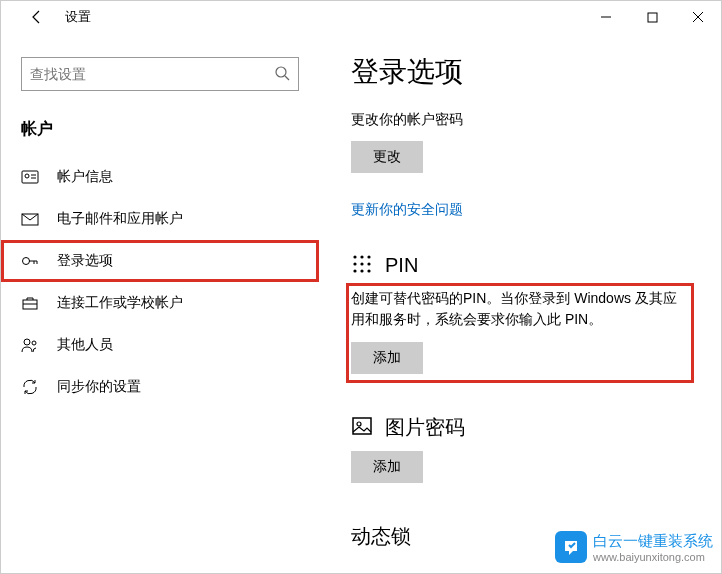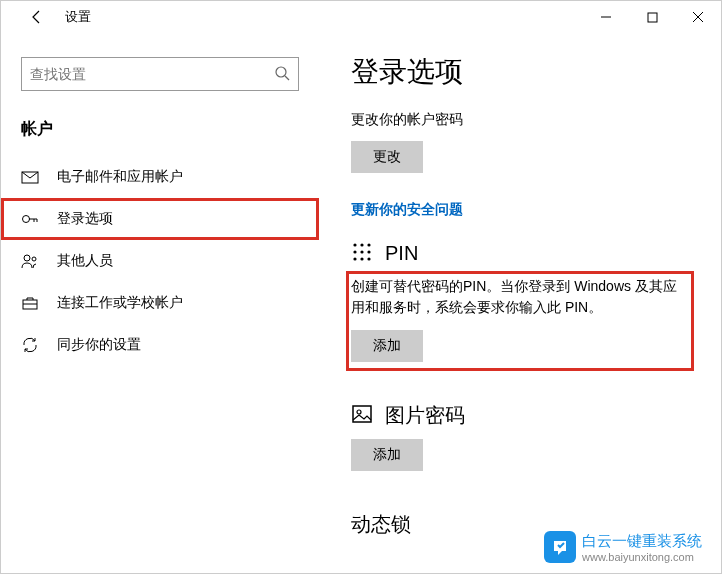--- a/index.html
+++ b/index.html
@@ -112,24 +112,23 @@
       background: #ccc;
       border: none;
       padding: 7px 22px;
       font-size: 14px;
       cursor: pointer;
       font-family: inherit;
       margin-bottom: 28px;
     }
     .link {
       color: #0067c0;
-      margin-bottom: 22px;
+      margin-bottom: 34px;
       display: block;
       cursor: pointer;
-      font-weight: bold;
     }
     .subsection {
       display: flex;
       align-items: center;
       margin-bottom: 10px;
     }
     .subsection .sub-icon { margin-right: 12px; }
     .subsection h2 {
       font-size: 20px;
       font-weight: 400;
@@ -145,21 +144,21 @@
       line-height: 1.5;
       margin-bottom: 12px;
     }
     .dynamic-title {
       font-size: 20px;
       font-weight: 500;
       margin-top: 12px;
     }
     .watermark {
       position: absolute;
-      right: 19px;
+      right: 8px;
       bottom: 10px;
       display: flex;
       align-items: center;
       color: #1a91e6;
       padding-left: 43px;
     }
     .watermark .logo-box {
       width: 32px; height: 32px;
       background: #1a91e6;
       border-radius: 6px;
@@ -206,20 +205,29 @@
       <input type="text" placeholder="查找设置" style="">
       <span class="search-icon">
         <svg width="16" height="16" viewBox="0 0 16 16">
             <circle cx="7" cy="7" r="5" stroke="#666" stroke-width="1.2" fill="none"></circle>
             <line x1="11" y1="11" x2="15" y2="15" stroke="#666" stroke-width="1.2"></line>
           </svg>
       </span>
     </div>
     <div class="section-title">帐户</div>
 
+    <div class="nav-item">
+      <svg width="18" height="18" viewBox="0 0 18 18">
+          <rect x="1" y="3" width="16" height="12" rx="1" stroke="#000" stroke-width="1" fill="none"></rect>
+          <circle cx="6" cy="8" r="2" stroke="#000" stroke-width="1" fill="none"></circle>
+          <line x1="10" y1="7" x2="15" y2="7" stroke="#000" stroke-width="1"></line>
+          <line x1="10" y1="10" x2="15" y2="10" stroke="#000" stroke-width="1"></line>
+        </svg>
+      <span>帐户信息</span>
+    </div>
 
     <div class="nav-item">
       <svg width="18" height="18" viewBox="0 0 18 18">
           <rect x="1" y="4" width="16" height="11" stroke="#000" stroke-width="1" fill="none"></rect>
           <path d="M1 4 L9 10 L17 4" stroke="#000" stroke-width="1" fill="none"></path>
         </svg>
       <span>电子邮件和应用帐户</span>
     </div>
 
     <div class="nav-item highlighted">
@@ -227,35 +235,35 @@
           <circle cx="5" cy="9" r="3.5" stroke="#000" stroke-width="1" fill="none"></circle>
           <line x1="8" y1="9" x2="16" y2="9" stroke="#000" stroke-width="1"></line>
           <line x1="13" y1="9" x2="13" y2="12" stroke="#000" stroke-width="1"></line>
           <line x1="16" y1="9" x2="16" y2="12" stroke="#000" stroke-width="1"></line>
         </svg>
       <span>登录选项</span>
     </div>
 
     <div class="nav-item">
       <svg width="18" height="18" viewBox="0 0 18 18">
+          <rect x="2" y="6" width="14" height="9" stroke="#000" stroke-width="1" fill="none"></rect>
+          <path d="M6 6 L6 4 L12 4 L12 6" stroke="#000" stroke-width="1" fill="none"></path>
+          <line x1="2" y1="10" x2="16" y2="10" stroke="#000" stroke-width="1"></line>
+        </svg>
+      <span>连接工作或学校帐户</span>
+    </div>
+
+    <div class="nav-item">
+      <svg width="18" height="18" viewBox="0 0 18 18">
           <circle cx="6" cy="6" r="3" stroke="#000" stroke-width="1" fill="none"></circle>
           <path d="M1 16 Q1 11 6 11 Q11 11 11 16" stroke="#000" stroke-width="1" fill="none"></path>
           <circle cx="13" cy="7" r="2" stroke="#000" stroke-width="1" fill="none"></circle>
           <path d="M12 16 Q12 12 15 12" stroke="#000" stroke-width="1" fill="none"></path>
         </svg>
       <span>其他人员</span>
-    </div>
-
-    <div class="nav-item">
-      <svg width="18" height="18" viewBox="0 0 18 18">
-          <rect x="2" y="6" width="14" height="9" stroke="#000" stroke-width="1" fill="none"></rect>
-          <path d="M6 6 L6 4 L12 4 L12 6" stroke="#000" stroke-width="1" fill="none"></path>
-          <line x1="2" y1="10" x2="16" y2="10" stroke="#000" stroke-width="1"></line>
-        </svg>
-      <span>连接工作或学校帐户</span>
     </div>
 
     <div class="nav-item">
       <svg width="18" height="18" viewBox="0 0 18 18">
           <path d="M3 9 A6 6 0 0 1 14 5" stroke="#000" stroke-width="1" fill="none"></path>
           <path d="M15 9 A6 6 0 0 1 4 13" stroke="#000" stroke-width="1" fill="none"></path>
           <path d="M14 2 L14 5 L11 5" stroke="#000" stroke-width="1" fill="none"></path>
           <path d="M4 16 L4 13 L7 13" stroke="#000" stroke-width="1" fill="none"></path>
         </svg>
       <span>同步你的设置</span>

